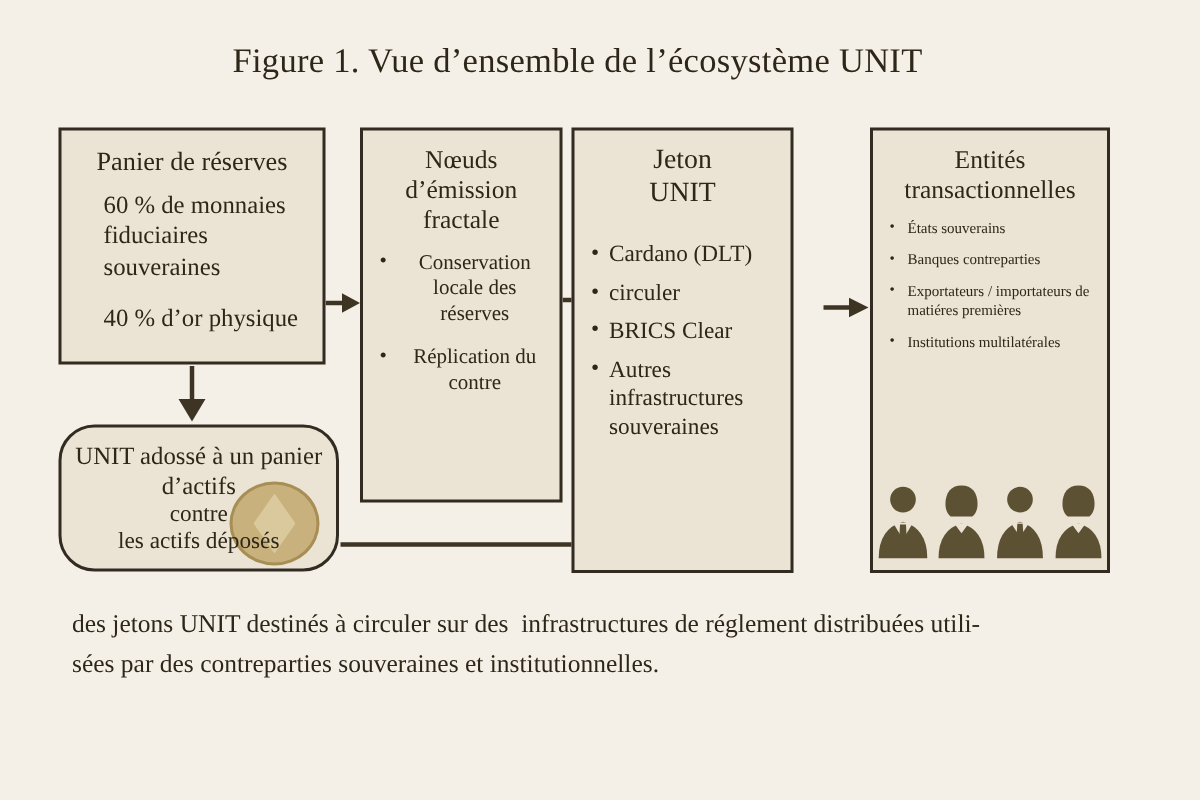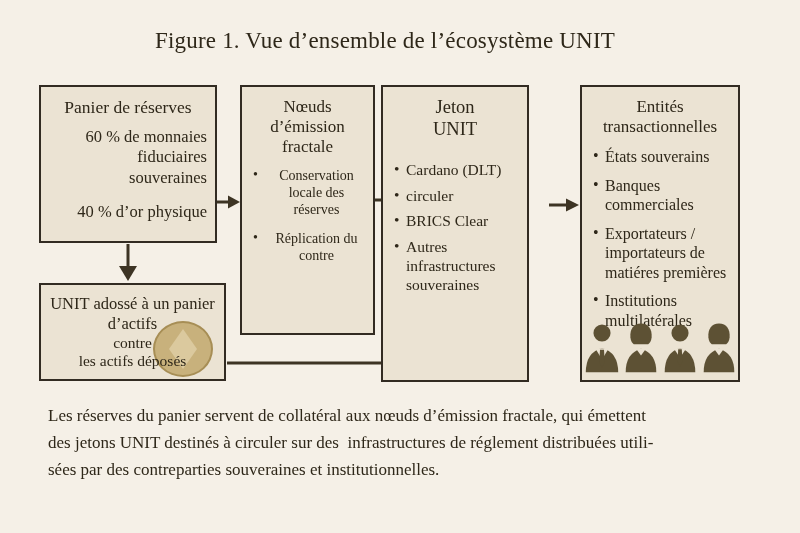--- a/index.html
+++ b/index.html
@@ -27,39 +27,39 @@
   }
   .arrows{position:absolute;left:0;top:0;width:800px;height:533px;pointer-events:none;}
   .box{
     position:absolute;background:var(--box-fill);
     border:2px solid var(--box-border);box-sizing:border-box;
   }
   .box1{left:39px;top:85px;width:178px;height:158px;}
   .box2{left:240px;top:85px;width:135px;height:250px;}
   .box3{left:381px;top:85px;width:148px;height:297px;}
   .box4{left:580px;top:85px;width:160px;height:297px;}
-  .box5{left:39px;top:283px;width:187px;height:98px;}
+  .box5{left:39px;top:283px;width:187px;height:98px;border-radius:24px;}
   .box-title{
     text-align:center;line-height:1.18;margin:10px 4px 0;
   }
   .box1 .box-title{font-size:17.5px;text-align:center;}
   .box2 .box-title{font-size:17px;margin-bottom:10px;}
   .box3 .box-title{font-size:18.5px;max-width:70px;margin-left:auto;margin-right:auto;margin-bottom:20px;}
   .box4 .box-title{font-size:17px;margin-bottom:10px;}
-  .box1-body{font-size:16.5px;line-height:1.25;padding:9px 8px 0 28px;text-align:right;}
+  .box1-body{font-size:16.5px;line-height:1.25;padding:9px 8px 0 28px;}
   .box1-body p{margin:0;}
   .box1-body p + p{margin-top:13px;}
   ul.bullets{list-style:none;margin:0;padding:0 5px 0 11px;line-height:1.22;}
   ul.bullets li{position:relative;padding-left:12px;}
   ul.bullets li::before{content:"\2022";position:absolute;left:0;top:-1px;}
   .box2 ul.bullets{font-size:14px;}
   .box2 ul.bullets li{margin-bottom:12px;text-align:center;}
   .box3 ul.bullets{font-size:15.5px;}
   .box3 ul.bullets li{margin-bottom:7px;}
-  .box4 ul.bullets{font-size:16px;}
+  .box4 ul.bullets{font-size:10px;}
   .box4 ul.bullets li{margin-bottom:9px;}
   .box5-text{position:relative;z-index:1;text-align:center;line-height:1.2;padding-top:9px;}
   .box5-line1{font-size:16.5px;margin:0 6px;}
   .box5-line2,.box5-line3{font-size:15.5px;}
   .coin{
     position:absolute;left:112px;top:36px;width:60px;height:56px;
     border-radius:50%;background:var(--coin-fill);
     border:2px solid var(--coin-border);box-sizing:border-box;z-index:0;
   }
   .coin-diamond{
@@ -131,21 +131,21 @@
         <li>circuler</li>
         <li>BRICS Clear</li>
         <li>Autres infrastructures souveraines</li>
       </ul>
   </div>
 
   <div class="box box4">
     <div class="box-title">Entités transactionnelles</div>
     <ul class="bullets">
         <li>États souverains</li>
-        <li>Banques commerciales</li>
+        <li>Banques contreparties</li>
         <li>Exportateurs / importateurs de matiéres premières</li>
         <li>Institutions multilatérales</li>
       </ul>
     <div class="persons-row">
       <svg class="person" viewBox="0 0 40 56">
         <circle cx="20" cy="12.5" r="9.5" fill="currentColor"></circle>
         <path d="M2 56 Q2 34 20 29 Q38 34 38 56 Z" fill="currentColor"></path>
         <path d="M12.5 29.5 L20 42 L27.5 29.5 Z" fill="var(--box-fill)"></path>
         <path d="M17.8 31 L22.2 31 L23 45 L20 51 L17 45 Z" fill="currentColor"></path>
       </svg>
@@ -173,18 +173,17 @@
       <div class="coin-diamond"></div>
     </div>
     <div class="box5-text">
       <div class="box5-line1">UNIT adossé à un panier d’actifs</div>
       <div class="box5-line2">contre</div>
       <div class="box5-line3">les actifs déposés</div>
     </div>
   </div>
 
   <div class="caption">
-      <div>Les réserves du panier servent de collatéral aux nœuds d’émission fractale, qui émettent</div>
       <div>des jetons UNIT destinés à circuler sur des  infrastructures de réglement distribuées utili-</div>
       <div>sées par des contreparties souveraines et institutionnelles.</div>
     </div>
 
 </div>
 
 </body></html>

